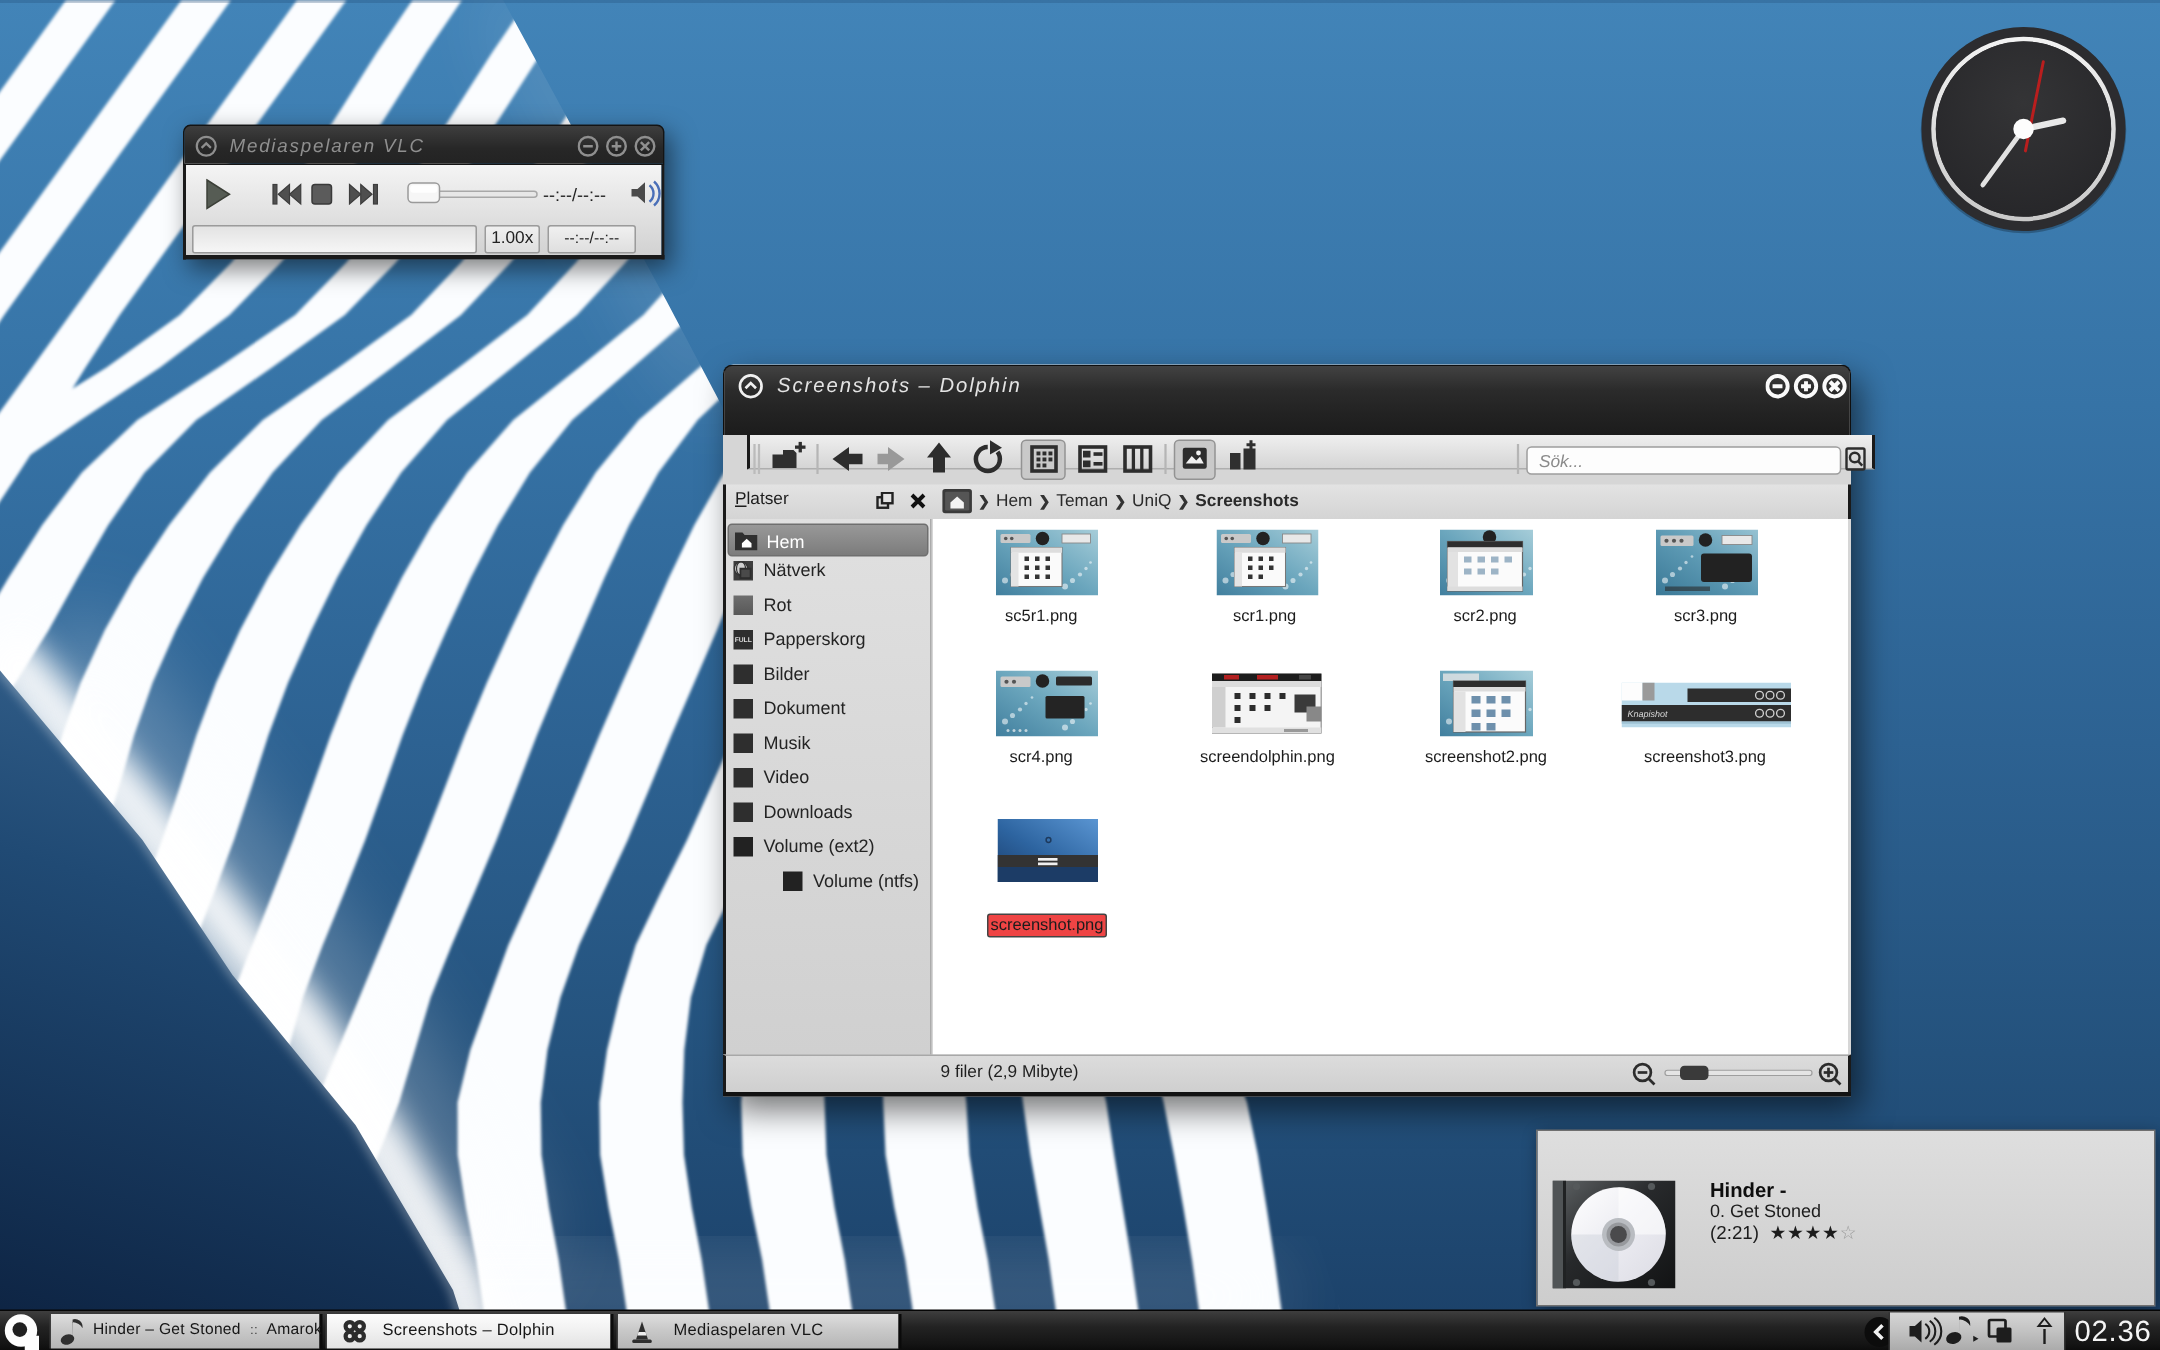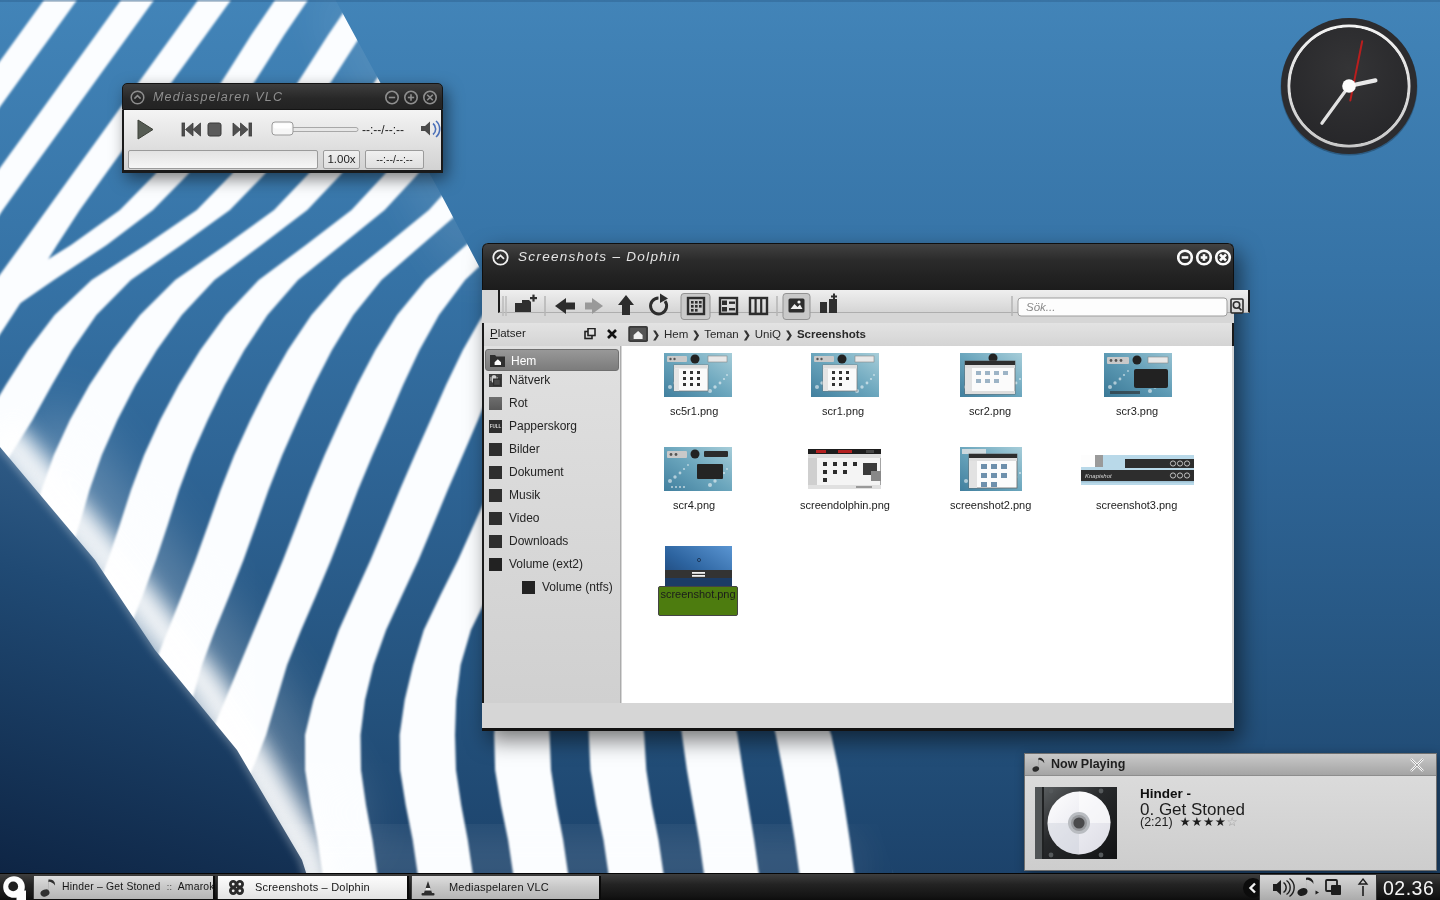--- a/index.html
+++ b/index.html
@@ -535,21 +535,21 @@
                 <stop offset="1" stop-color="#1b3f6e"></stop>
       </linearGradient>
             </defs>
       <rect width="67" height="42" fill="url(#mini)"></rect>
       <circle cx="34" cy="14" r="1.6" fill="none" stroke="#1d3a5e" stroke-width="1"></circle>
       <rect x="0" y="24" width="67" height="8" fill="#333"></rect>
       <rect x="27" y="26" width="13" height="1.8" fill="#f0f0f0"></rect>
             <rect x="27" y="29" width="13" height="1.8" fill="#f0f0f0"></rect>
       <rect x="0" y="32" width="67" height="10" fill="#1c3c66"></rect>
     </svg></div>
-    <div class="abs" style="left:36px;top:240px;width:80px;height:30px;background:#4d7c0f;border:1px solid #444;border-radius:2px;text-align:center;line-height:15px;">screenshot.png</div>
+    <div class="abs" style="left:36px;top:263px;width:80px;height:16px;background:#ef4444;border:1px solid #444;border-radius:2px;text-align:center;line-height:15px;">screenshot.png</div>
     
     <svg width="0" height="0">
           <defs>
       <linearGradient id="teal" x1="1" y1="0" x2="0" y2="1">
         <stop offset="0" stop-color="#a6cdd9"></stop>
               <stop offset="0.5" stop-color="#6ba6bd"></stop>
               <stop offset="1" stop-color="#417f9e"></stop>
       </linearGradient>
       <linearGradient id="teal2" x1="1" y1="0" x2="0" y2="1">
         <stop offset="0" stop-color="#96c2d2"></stop>
@@ -565,36 +565,44 @@
         <circle cx="46" cy="38" r="2"></circle>
               <circle cx="51" cy="34" r="1.7"></circle>
               <circle cx="56" cy="30" r="1.4"></circle>
               <circle cx="60" cy="26" r="1.1"></circle>
               <circle cx="63" cy="22" r="0.9"></circle>
       </g>
     </defs>
         </svg>
   </div>
 
+  <div class="abs" style="left:0;top:460px;width:752px;height:25px;background:linear-gradient(#dcdcdc,#cfcfcf);
+       border-left:2px solid #1a1a1a;border-right:2px solid #1a1a1a;border-top:1px solid #a8a8a8;">
+    <div class="abs" style="left:143px;top:5px;font-size:11.5px;color:#1f1f1f;">9 filer (2,9 Mibyte)</div>
+    <svg class="abs" width="150" height="24" viewBox="0 0 150 24" style="left:598px;top:0">
+      <g fill="none" stroke="#2c2c2c" stroke-width="1.8">
+        <circle cx="13" cy="11" r="5.6"></circle>
+            <line x1="9.8" y1="11" x2="16.2" y2="11"></line>
+        <line x1="17.3" y1="15.3" x2="21" y2="19"></line>
+      </g>
+      <rect x="28" y="9.5" width="98" height="3.5" rx="1.7" fill="#e4e4e4" stroke="#9e9e9e" stroke-width="0.8"></rect>
+      <rect x="38" y="6.5" width="19" height="9.5" rx="3" fill="#3a3a3a"></rect>
+      <g fill="none" stroke="#2c2c2c" stroke-width="1.8">
+        <circle cx="137" cy="11" r="5.6"></circle>
+            <line x1="133.8" y1="11" x2="140.2" y2="11"></line>
+            <line x1="137" y1="7.8" x2="137" y2="14.2"></line>
+        <line x1="141.3" y1="15.3" x2="145" y2="19"></line>
+      </g>
+    </svg>
+  </div>
   <div class="abs" style="left:0;top:485px;width:752px;height:3px;background:#121212;"></div>
 </div>
 
 <div class="abs" id="popup" style="left:1024px;top:753px;width:413px;height:118px;background:linear-gradient(#dedede,#cdcdcd);
      border:1px solid #6f6f6f; box-shadow:2px 3px 10px rgba(0,0,0,0.4);">
-  <div class="abs" style="left:0;top:0;width:411px;height:22px;background:linear-gradient(#c9c9c9,#a4a4a4);border-bottom:1px solid #8d8d8d;">
-    <svg class="abs" width="16" height="16" viewBox="0 0 16 16" style="left:6px;top:3px">
-      <ellipse cx="4.8" cy="12" rx="3.4" ry="2.6" fill="#2a2a2a" transform="rotate(-20 4.8 12)"></ellipse>
-          <path d="M7.6,12.5 L7.2,2.6 q4.4,0.6 6,3.6 q0.3,-2.8 -1.6,-4.3 Q10,0.4 7.4,1 L7.4,3 Z" fill="#2a2a2a"></path>
-    </svg>
-    <div class="abs" style="left:26px;top:3px;font-size:12.5px;font-weight:bold;color:#1e1e1e;">Now Playing</div>
-    <svg class="abs" width="16" height="16" viewBox="0 0 16 16" style="left:384px;top:3px">
-      <path d="M2,2 L14,14 M14,2 L2,14" stroke="#fafafa" stroke-width="2.4"></path>
-      <path d="M2,2 L14,14 M14,2 L2,14" stroke="#8a8a8a" stroke-width="0.8"></path>
-    </svg>
-  </div>
   <svg class="abs" width="82" height="72" viewBox="0 0 82 72" style="left:10px;top:33px">
     <defs>
       <linearGradient id="case" x1="0" y1="0" x2="1" y2="1">
         <stop offset="0" stop-color="#606466"></stop>
             <stop offset="0.45" stop-color="#27292b"></stop>
             <stop offset="1" stop-color="#121314"></stop>
       </linearGradient>
       <linearGradient id="cd" x1="0" y1="0" x2="1" y2="1">
         <stop offset="0" stop-color="#ffffff"></stop>
             <stop offset="0.5" stop-color="#ececf2"></stop>
@@ -609,21 +617,21 @@
     <circle cx="16" cy="68" r="2.4" fill="#55595b"></circle>
         <circle cx="66" cy="68" r="2.4" fill="#55595b"></circle>
     <circle cx="44" cy="36" r="31.5" fill="url(#cd)"></circle>
     <path d="M44,4.5 A31.5,31.5 0 0 1 75.5,36 L55,36 A11,11 0 0 0 44,25 Z" fill="#ffffff" opacity="0.55"></path>
     <path d="M44,67.5 A31.5,31.5 0 0 1 12.5,36 L33,36 A11,11 0 0 0 44,47 Z" fill="#c8ccd8" opacity="0.4"></path>
     <circle cx="44" cy="36" r="11" fill="#b9bcc1"></circle>
     <circle cx="44" cy="36" r="8" fill="#97999d"></circle>
     <circle cx="44" cy="36" r="5.6" fill="#4a4a4c"></circle>
   </svg>
   <div class="abs" style="left:115px;top:32px;font-size:13.5px;font-weight:bold;color:#0e0e0e;">Hinder -</div>
-  <div class="abs" style="left:115px;top:46px;font-size:17px;color:#1c1c1c;">0. Get Stoned</div>
+  <div class="abs" style="left:115px;top:46px;font-size:12px;color:#1c1c1c;">0. Get Stoned</div>
   <div class="abs" style="left:115px;top:60px;font-size:12.5px;color:#1c1c1c;">(2:21)&nbsp; <span style="letter-spacing:0.5px;">★★★★</span><span style="color:#999;">☆</span></div>
 </div>
 
 <div class="abs" id="bar" style="left:0;top:873px;width:1440px;height:27px;
      background:linear-gradient(#3e3e3e,#232323 40%,#141414 85%,#0d0d0d);border-top:1px solid #060606;">
 
   <svg class="abs" width="33" height="27" viewBox="0 0 33 27" style="left:0;top:0">
     <circle cx="14" cy="13" r="10.8" fill="#fdfdfd"></circle>
     <rect x="16.5" y="16.5" width="9.5" height="10.5" fill="#fdfdfd"></rect>
     <circle cx="13.2" cy="12.4" r="4.9" fill="#1f1f1f"></circle>

